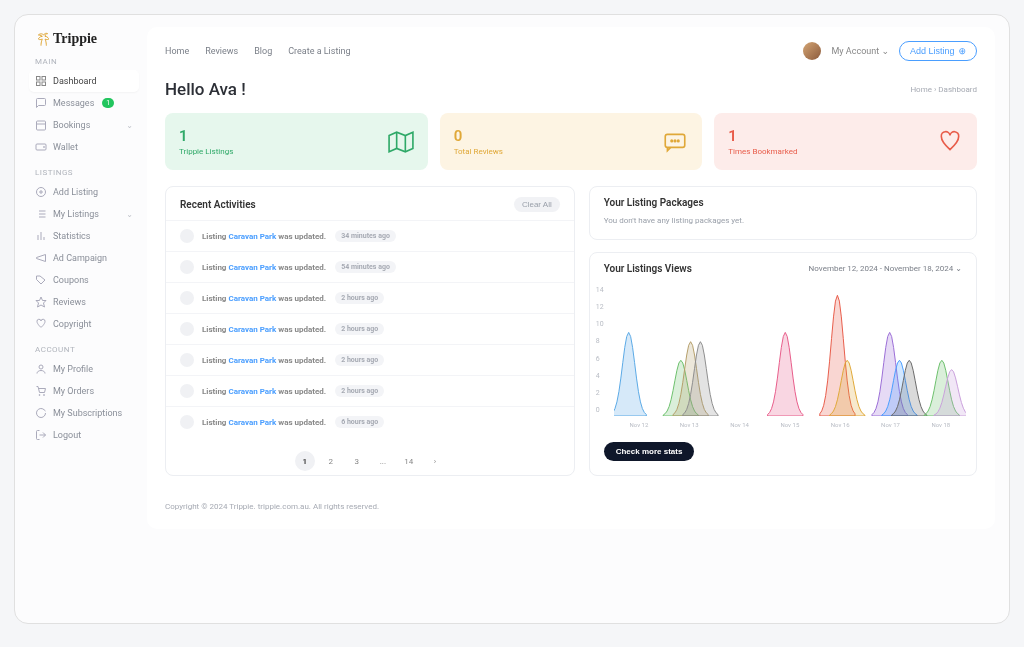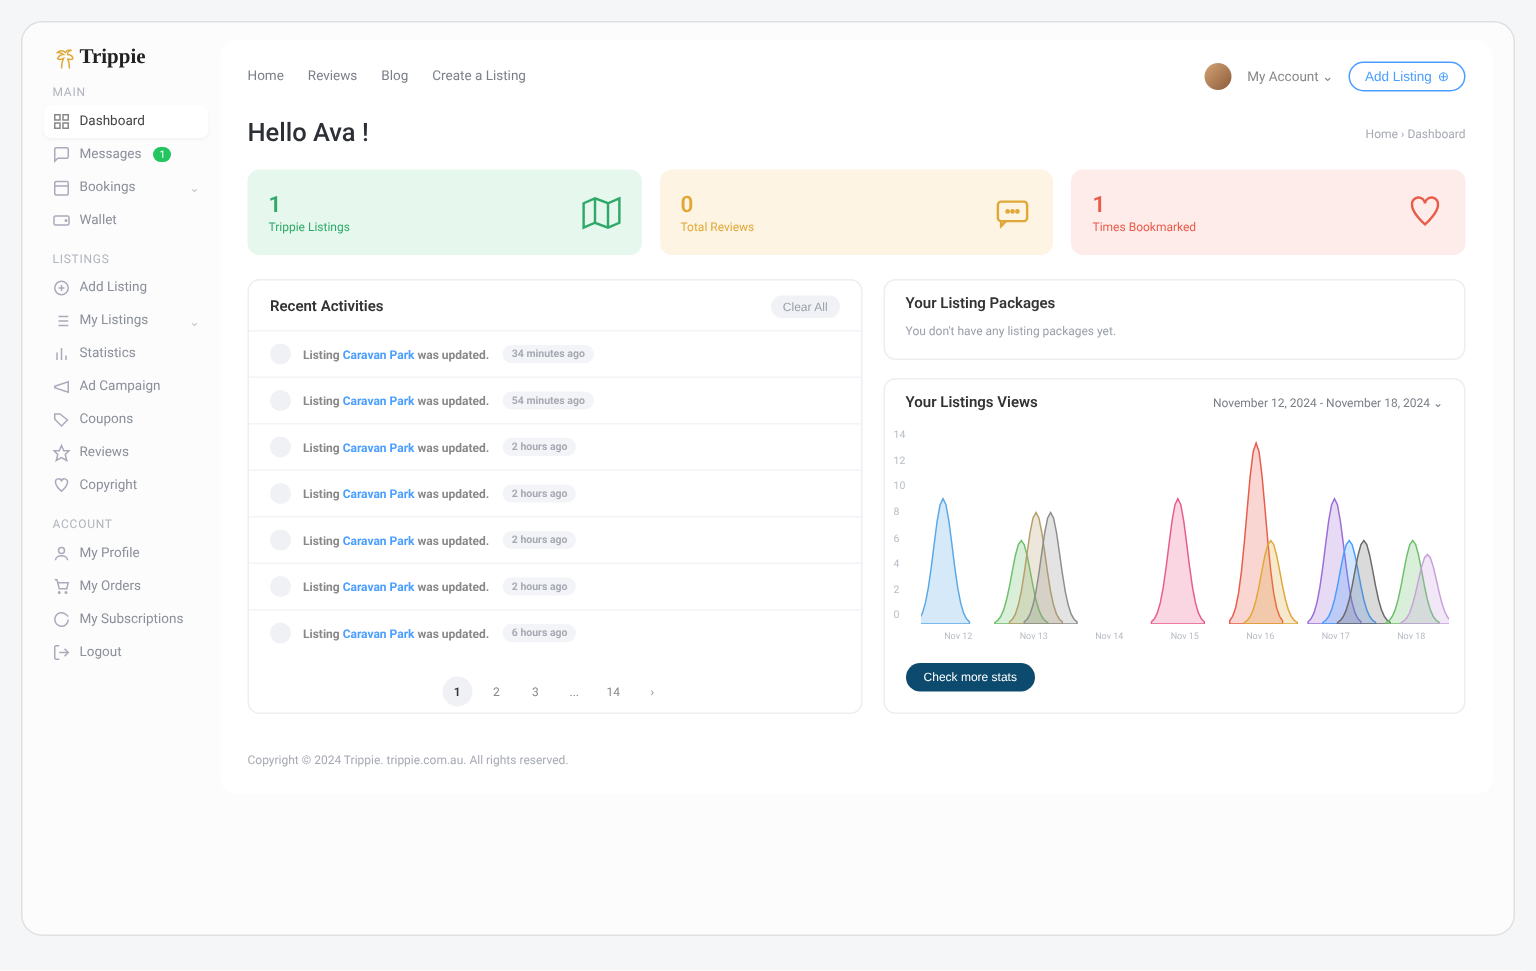--- a/index.html
+++ b/index.html
@@ -54,21 +54,21 @@
 .pagination { display: flex; justify-content: center; align-items: center; gap: 6px; padding: 14px 0 4px 0; }
 .pg { width: 20px; height: 20px; border-radius: 50%; display: flex; align-items: center; justify-content: center; font-size: 8px; color: #888; cursor: pointer; }
 .pg.active { background: #f0f1f4; color: #333; font-weight: 600; }
 .pkg-text { padding: 0 14px 14px 14px; font-size: 8px; color: #9aa0aa; }
 .chart-panel { flex: 1; }
 .date-range { margin-left: auto; font-size: 8px; color: #7a7f88; }
 .chart-area { position: relative; height: 160px; padding: 4px 10px 10px 24px; }
 .yaxis { position: absolute; left: 6px; top: 4px; bottom: 28px; display: flex; flex-direction: column; justify-content: space-between; font-size: 7px; color: #b8bcc4; }
 .xaxis { display: flex; justify-content: space-around; font-size: 6px; color: #b8bcc4; padding: 2px 0 0 0; }
 .chart-svg { width: 100%; height: 130px; }
-.check-btn { background: #0c4a6e; color: #fff; border: none; border-radius: 12px; padding: 5px 12px; font-size: 8px; margin: 0 0 12px 14px; cursor: pointer; }
+.check-btn { background: #0f172a; color: #fff; border: none; border-radius: 12px; padding: 5px 12px; font-size: 8px; margin: 0 0 12px 14px; cursor: pointer; font-weight: bold; }
 .footer { font-size: 8px; color: #a6aab3; margin-top: 26px; }
 </style>
 </head>
 <body>
 
 <div class="frame">
 <div class="app">
 
   <aside class="sidebar">
     <div class="logo">

